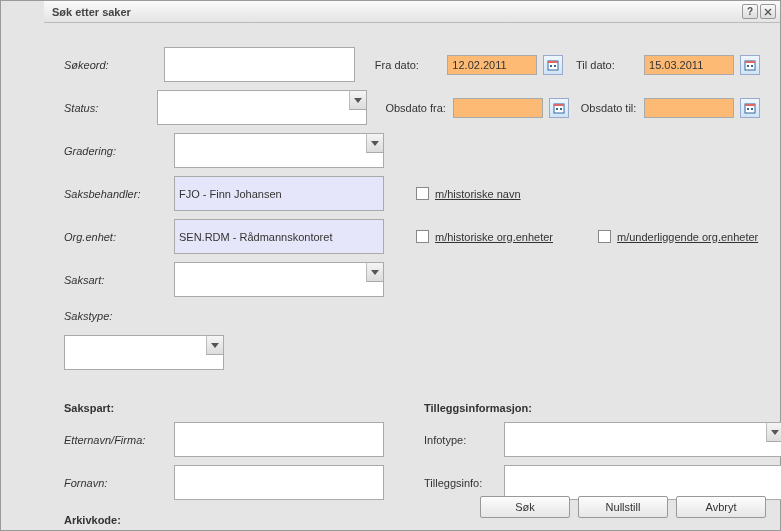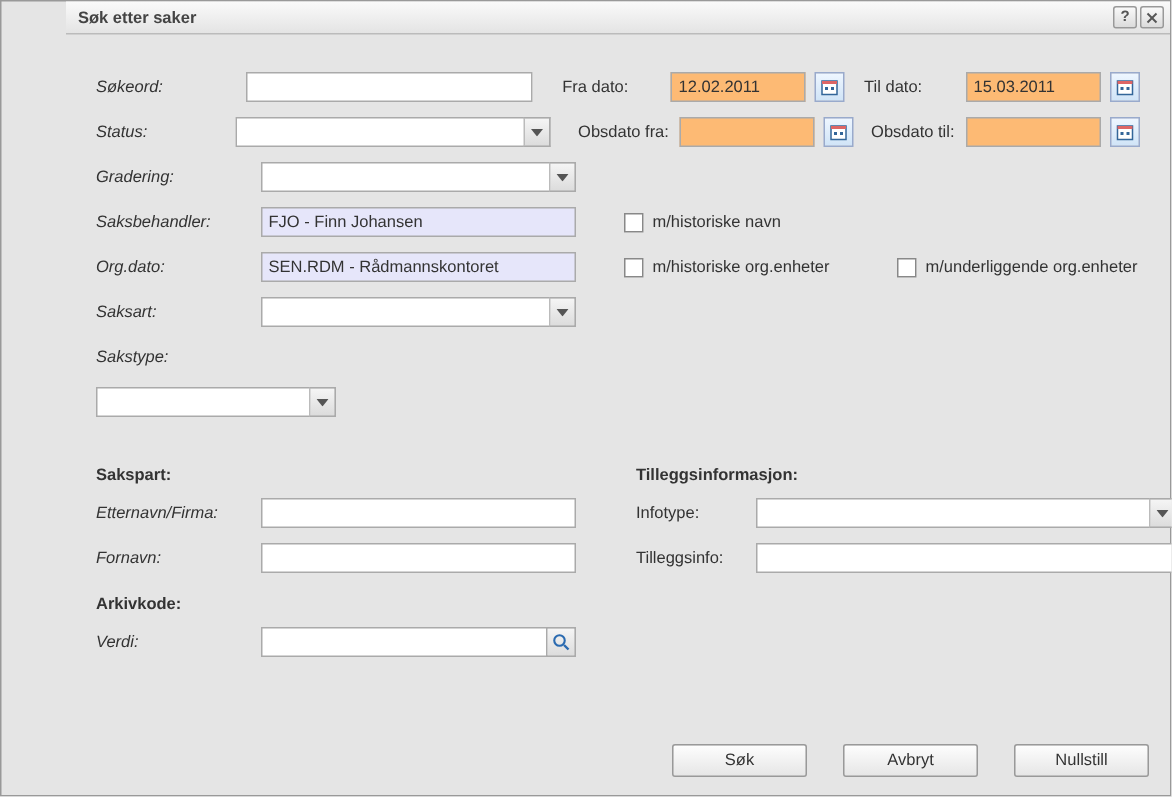--- a/index.html
+++ b/index.html
@@ -53,21 +53,21 @@
     margin-bottom: 8px;
     min-height: 22px;
   }
   .label {
     width: 110px;
     color: #333;
     font-size: 11px;
     font-style: italic;
   }
   .field {
-    height: 20px;
+    height: 35px;
     border: 1px solid #aaa;
     background: #fff;
     padding: 1px 4px;
     font-size: 11px;
     display: flex;
     align-items: center;
   }
   .dropdown { position: relative; }
   .dropdown .dd-btn {
     position: absolute;
@@ -111,21 +111,21 @@
   }
   .checkbox {
     width: 13px;
     height: 13px;
     background: #fff;
     border: 1px solid #888;
     margin-right: 6px;
     cursor: pointer;
     flex-shrink: 0;
   }
-  .chk-label { font-size: 11px; color: #333; }
+  .chk-label { font-size: 11px; color: #333; text-decoration: underline; }
   .section-header {
     font-weight: bold;
     font-size: 11px;
     margin-top: 14px;
     margin-bottom: 8px;
     color: #333;
   }
   .lavender { background: #e6e6fa; }
   .lookup-btn {
     position: absolute;
@@ -152,21 +152,20 @@
     height: 22px;
     background: linear-gradient(#fdfdfd,#e6e6e6);
     border: 1px solid #999;
     border-radius: 2px;
     font-size: 11px;
     color: #333;
     display: flex;
     align-items: center;
     justify-content: center;
     cursor: pointer;
-    margin-left: 16px;
   }
   .two-col {
     display: flex;
     gap: 40px;
   }
   .col-left {
     width: 355px;
   }
   .col-right {
     flex: 1;
@@ -275,21 +274,21 @@
 
     <div class="row">
       <div class="label">Saksbehandler:</div>
       <div class="field lavender" style="width:210px;">FJO - Finn Johansen</div>
       <div style="width:32px;"></div>
       <div class="checkbox"></div>
       <div class="chk-label">m/historiske navn</div>
     </div>
 
     <div class="row">
-      <div class="label">Org.dato:</div>
+      <div class="label">Org.enhet:</div>
       <div class="field lavender" style="width:210px;">SEN.RDM - Rådmannskontoret</div>
       <div style="width:32px;"></div>
       <div class="checkbox"></div>
       <div class="chk-label" style="width:145px;">m/historiske org.enheter</div>
       <div style="width:18px;"></div>
       <div class="checkbox"></div>
       <div class="chk-label">m/underliggende org.enheter</div>
     </div>
 
     <div class="row">
@@ -371,16 +370,16 @@
           <div class="rlabel" style="width:80px;">Tilleggsinfo:</div>
           <div class="field" style="width:280px;"></div>
         </div>
       </div>
     </div>
 
   </div>
 
   <div class="footer">
     <div class="btn">Søk</div>
+    <div class="btn">Nullstill</div>
     <div class="btn">Avbryt</div>
-    <div class="btn">Nullstill</div>
   </div>
 </div>
 
 </body></html>

